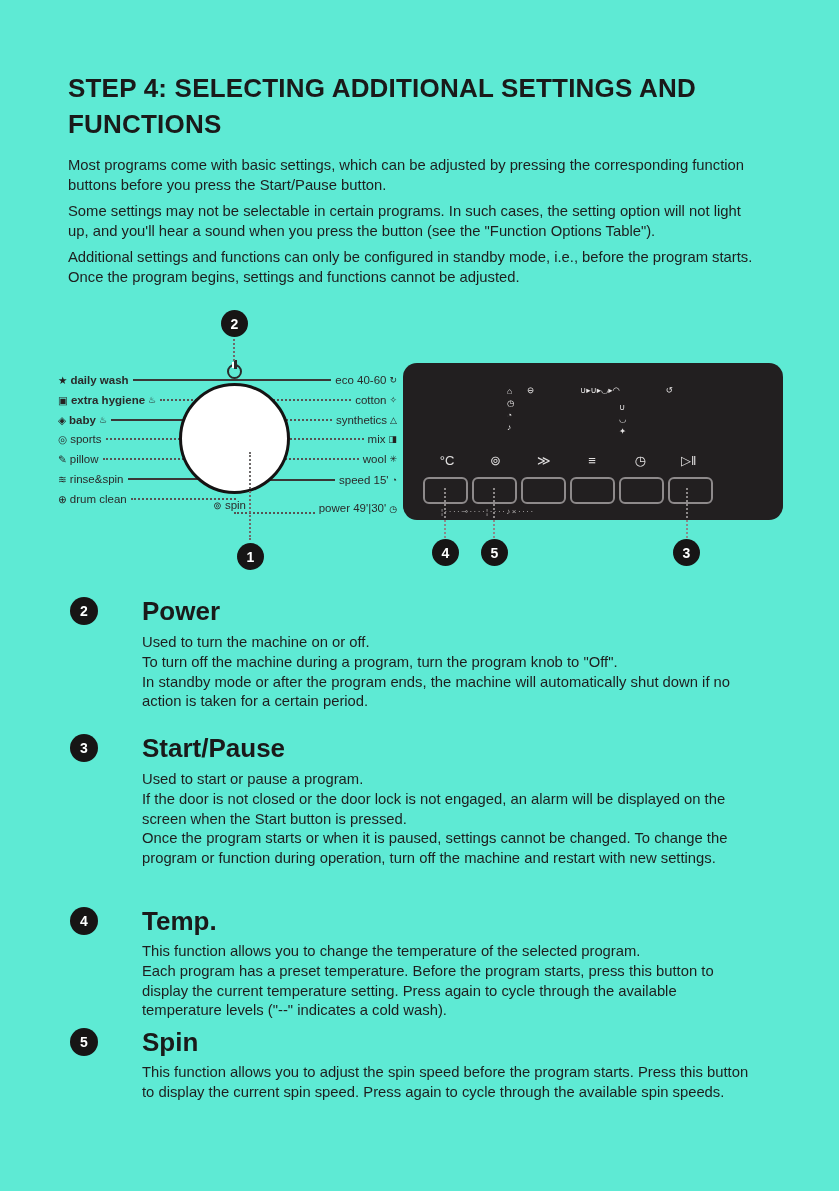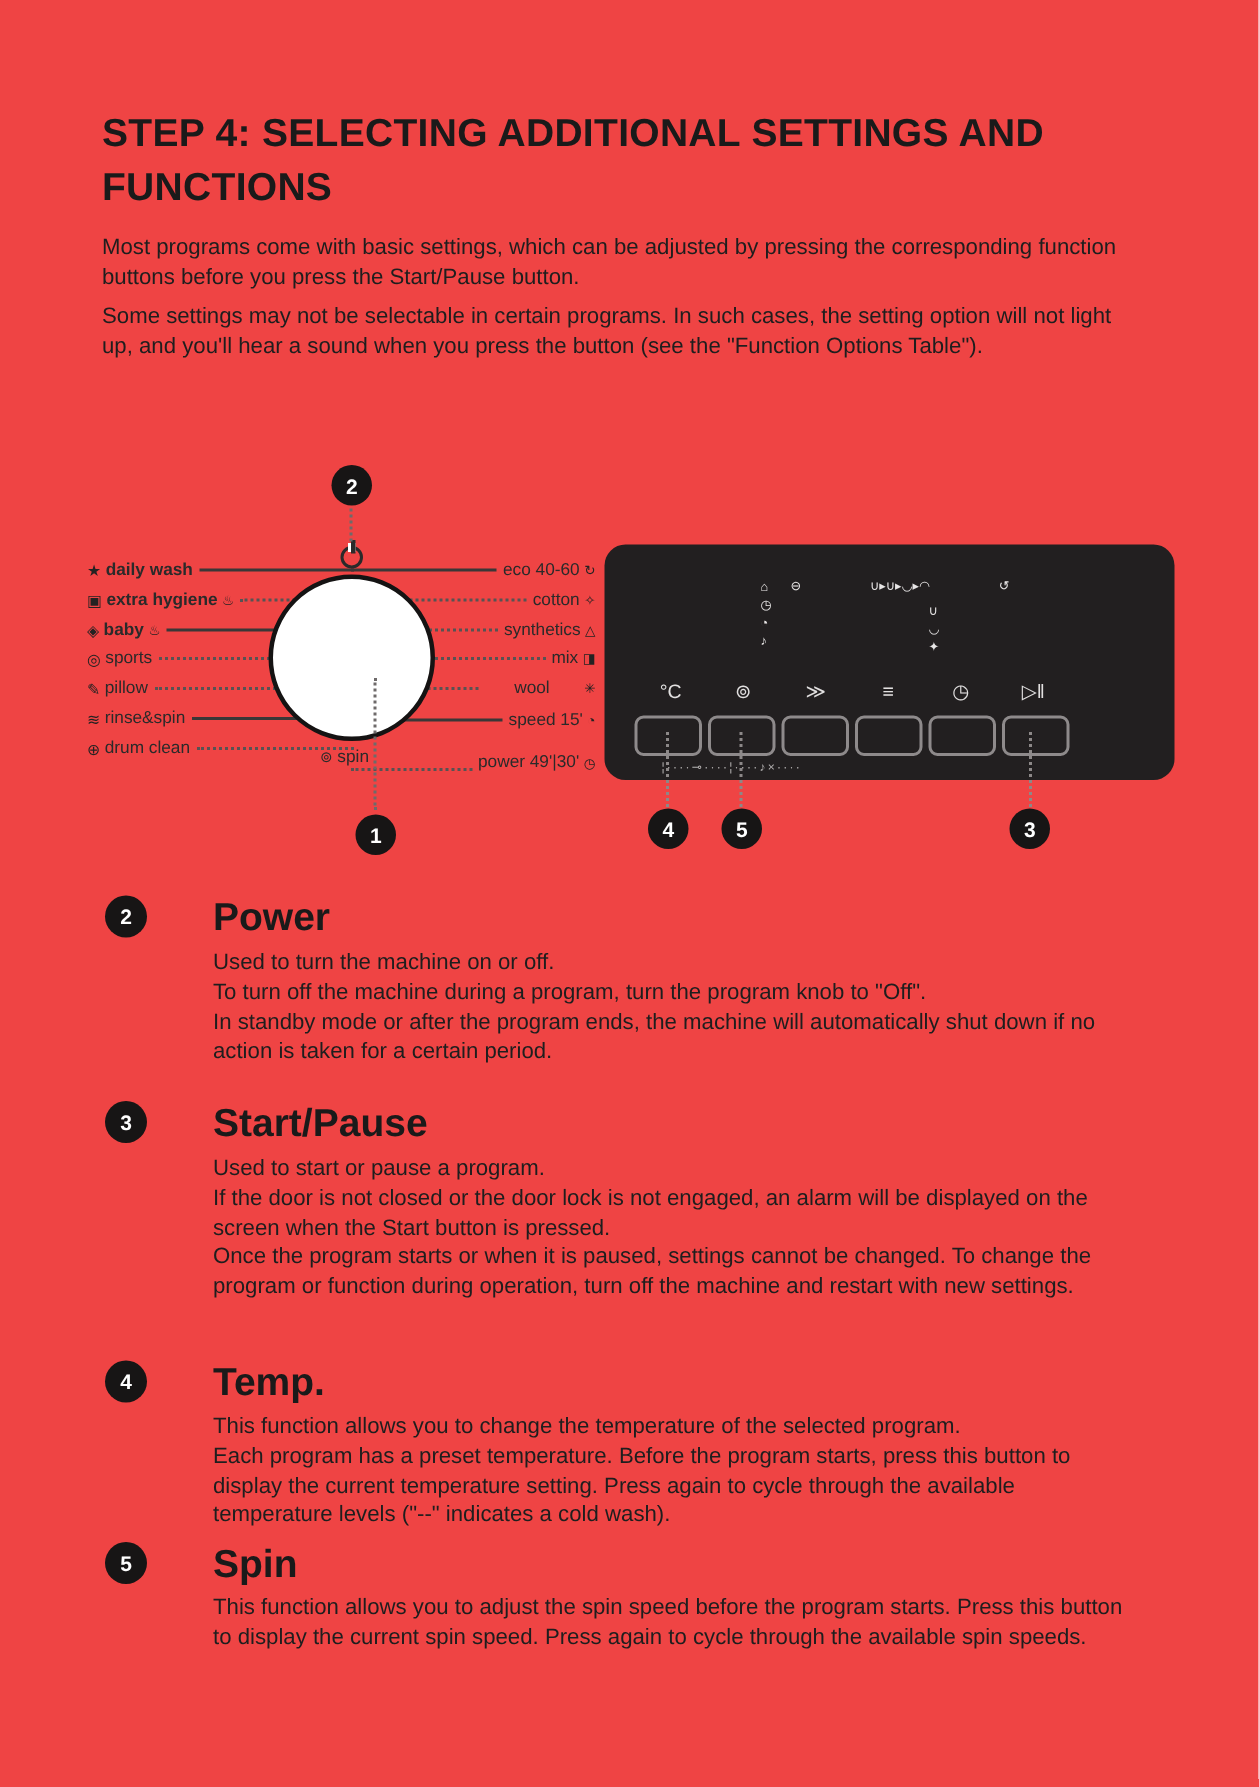--- a/index.html
+++ b/index.html
@@ -1,18 +1,18 @@
 <!DOCTYPE html>
 <html><head>
 <meta charset="utf-8">
 <style>
   * { margin:0; padding:0; box-sizing:border-box; }
   html,body { background:#fff; }
   .page {
-    position:relative; width:839px; height:1191px; background:#ef4444;
+    position:relative; width:839px; height:1191px; background:#5eead4;
     font-family:"Liberation Sans", sans-serif; color:#1c1c1c; overflow:hidden;
   }
   .abs { position:absolute; }
 
   
   .title { left:68px; top:70px; width:700px; font-size:26px; line-height:36px;
            font-weight:bold; color:#1a1a1a; letter-spacing:.2px; }
   .intro { left:68px; top:156px; width:696px; font-size:14.8px; line-height:19.6px; color:#1e1e1e; }
   .intro p { margin:0 0 7px 0; }
 
@@ -74,20 +74,21 @@
 </style>
 </head>
 <body>
 
 <div class="page">
 
   <h1 class="abs title">STEP 4: SELECTING ADDITIONAL SETTINGS AND FUNCTIONS</h1>
   <div class="abs intro">
     <p>Most programs come with basic settings, which can be adjusted by pressing the corresponding function buttons before you press the Start/Pause button.</p>
     <p>Some settings may not be selectable in certain programs. In such cases, the setting option will not light up, and you'll hear a sound when you press the button (see the "Function Options Table").</p>
+    <p>Additional settings and functions can only be configured in standby mode, i.e., before the program starts. Once the program begins, settings and functions cannot be adjusted.</p>
   </div>
 
   <div class="abs callout" style="left:221px; top:310px;">2</div>
   <div class="abs vdot" style="left:233px; top:339px; height:22px;"></div>
 
   <div class="abs power-glyph">
     <span class="power-ring"></span>
       <span class="power-notch"></span>
       <span class="power-bar"></span>
   </div>
@@ -143,21 +144,21 @@
   <div class="abs krow krow-right" style="top:412px;">
     <span class="kline dotted"></span>
     <span class="klabel">synthetics</span>
     <span class="ksuf">△</span>
   </div>
   <div class="abs krow krow-right" style="top:431px;">
     <span class="kline dotted"></span>
     <span class="klabel">mix</span>
     <span class="ksuf">◨</span>
   </div>
-  <div class="abs krow krow-right" style="top:451px;gap:20px;">
+  <div class="abs krow krow-right" style="top:451px;">
     <span class="kline dotted"></span>
     <span class="klabel">wool</span>
     <span class="ksuf">✳</span>
   </div>
   <div class="abs krow krow-right" style="top:472px;">
     <span class="kline solid"></span>
     <span class="klabel">speed 15'</span>
     <span class="ksuf">◔</span>
   </div>
   <div class="abs krow krow-right" style="top:498px;align-items:flex-end;">

